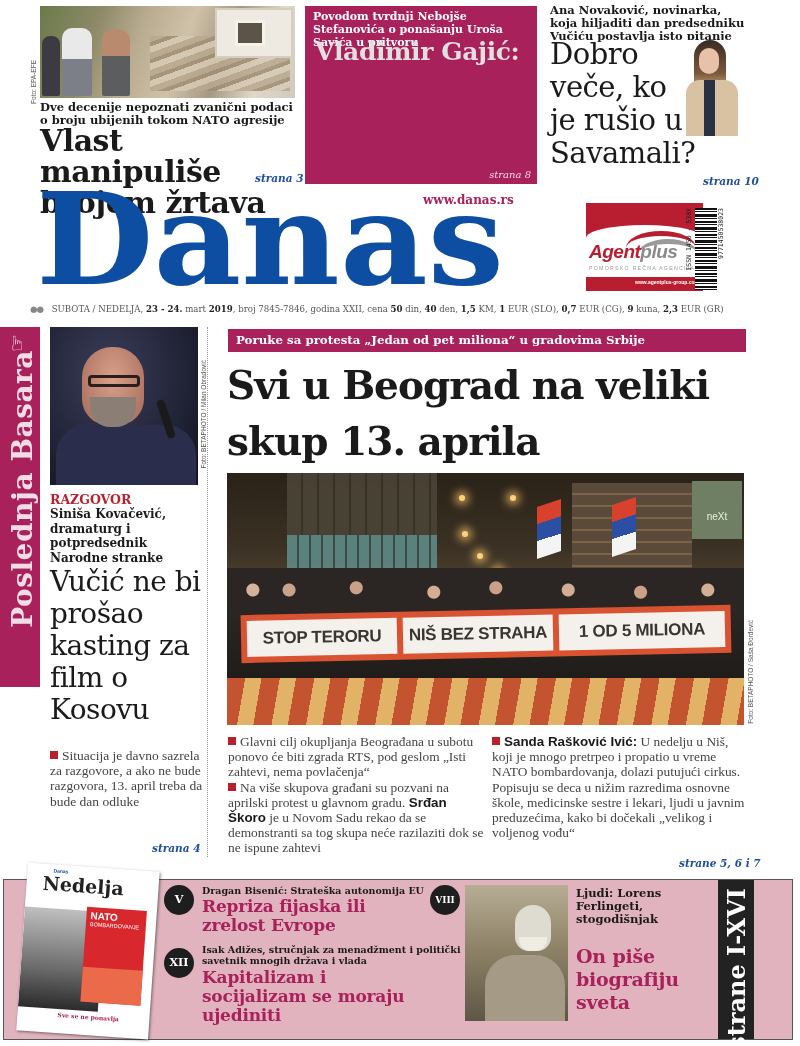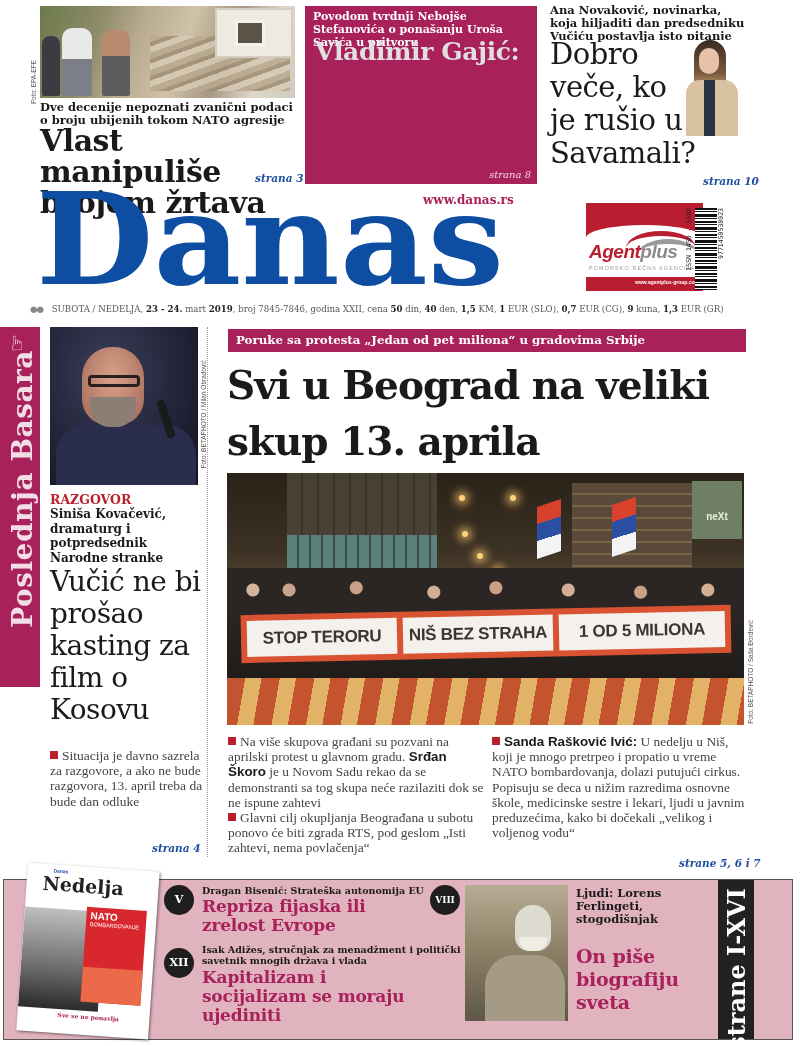--- a/index.html
+++ b/index.html
@@ -98,21 +98,21 @@
   
   #main-kicker-bar { left: 228px; top: 329px; width: 518px; height: 23px; background: #a8215a; }
   #main-kicker { position:absolute; left: 8px; top: 4px; font-family:"DejaVu Serif",serif; font-weight:bold; font-size: 11.8px; color:#fff; white-space:nowrap; }
   #main-headline { left: 227px; top: 357px; width: 560px; font-family:"DejaVu Serif",serif; font-weight:bold; font-size: 39px; line-height: 56px; letter-spacing: -1px; }
 
   #main-photo { left: 227px; top: 473px; width: 517px; height: 252px;
     background: linear-gradient(180deg, #2a2218 0%, #3b3124 30%, #5a4a34 50%, #7e5e3e 70%, #b57a4a 85%, #c59064 100%); }
   #main-photo .bldg1 { position:absolute; left:60px; top:0; width:150px; height:100px; background: repeating-linear-gradient(90deg,#4b4537 0 14px,#3a342a 14px 16px), #4b4537; opacity:.9; }
   #main-photo .bldg1 .lit { position:absolute; left:0; top:62px; width:150px; height:36px; background: repeating-linear-gradient(90deg,#5f8a86 0 10px,#3a4e4a 10px 12px); }
   #main-photo .bldg2 { position:absolute; left:345px; top:10px; width:120px; height:95px; background: repeating-linear-gradient(180deg,#5b4a3a 0 10px,#7a6448 10px 12px); }
-  #main-photo .sign { position:absolute; left:465px; top:8px; width:50px; height:58px; background:#6f7f64; color:#e8f0d8; font-family:"Liberation Sans",sans-serif; font-size: 10px; font-weight:bold; text-align:center; padding-top: 30px; }
+  #main-photo .sign { position:absolute; left:465px; top:8px; width:50px; height:58px; background:#6f7f64; color:#e8f0d8; font-family:"Liberation Sans",sans-serif; font-size: 10px; font-weight:normal; text-align:center; padding-top: 30px; }
   #main-photo .lamp { position:absolute; width:6px; height:6px; background:#ffd27a; border-radius:50%; box-shadow: 0 0 8px 4px rgba(255,200,110,.7); }
   #main-photo .flag { position:absolute; width:24px; height:52px; background: linear-gradient(180deg,#d8412b 0 33%,#2c4fa3 33% 66%,#f4f4f4 66%); transform: skewY(-18deg); }
   #main-photo .crowd { position:absolute; left:0; top:95px; width:517px; height:110px; background:
       radial-gradient(circle at 5% 20%, #d5b29a 0 6px, transparent 7px),
       radial-gradient(circle at 12% 20%, #c9a48c 0 6px, transparent 7px),
       radial-gradient(circle at 25% 18%, #caa088 0 6px, transparent 7px),
       radial-gradient(circle at 40% 22%, #d3ad94 0 6px, transparent 7px),
       radial-gradient(circle at 52% 18%, #caa088 0 6px, transparent 7px),
       radial-gradient(circle at 66% 20%, #d3ad94 0 6px, transparent 7px),
       radial-gradient(circle at 80% 22%, #caa088 0 6px, transparent 7px),
@@ -222,21 +222,21 @@
   <span>SUBOTA / NEDELJA,</span>
   <b>23 - 24.</b>
   <span>mart</span>
   <b>2019</b><span>, broj 7845-7846, godina XXII, cena</span>
   <b>50</b> <span>din,</span>
   <b>40</b> <span>den,</span>
   <b>1,5</b> <span>KM,</span>
   <b>1</b> <span>EUR (SLO),</span>
   <b>0,7</b> <span>EUR (CG),</span>
   <b>9</b> <span>kuna,</span>
-  <b>1,3</b> <span>EUR (GR)</span>
+  <b>2,3</b> <span>EUR (GR)</span>
 </div>
 
 <div id="basara-bar" class="abs">
   <span id="hand-icon">☞</span>
 </div>
 <div id="basara-text" class="abs">Poslednja Basara</div>
 
 <div id="left-photo" class="abs photo">
   <div class="jacket"></div>
     <div class="head"></div>
@@ -278,25 +278,25 @@
   <div id="banner">
     <div class="banner-seg" style="left:6px;width:150px;">STOP TERORU</div>
     <div class="banner-seg" style="left:162px;width:150px;">NIŠ BEZ STRAHA</div>
     <div class="banner-seg" style="left:318px;width:166px;">1 OD 5 MILIONA</div>
   </div>
 </div>
 <div id="main-credit" class="abs photo-credit">Foto: BETAPHOTO / Saša Đorđević</div>
 
 <div id="main-body-left" class="abs">
   <div>
+    <span class="bullet"></span><span>Glavni cilj okupljanja Beograđana u subotu ponovo će biti zgrada RTS, pod geslom „Isti zahtevi, nema povlačenja“</span>
+  </div>
+  <div>
     <span class="bullet"></span><span>Na više skupova građani su pozvani na aprilski protest u glavnom gradu.</span>
     <span class="bold-name">Srđan Škoro</span><span> je u Novom Sadu rekao da se demonstranti sa tog skupa neće razilaziti dok se ne ispune zahtevi</span>
-  </div>
-  <div>
-    <span class="bullet"></span><span>Glavni cilj okupljanja Beograđana u subotu ponovo će biti zgrada RTS, pod geslom „Isti zahtevi, nema povlačenja“</span>
   </div>
 </div>
 <div id="main-body-right" class="abs">
   <span class="bullet"></span><span class="bold-name">Sanda Rašković Ivić:</span><span> U nedelju u Niš, koji je mnogo pretrpeo i propatio u vreme NATO bombardovanja, dolazi putujući cirkus. Popisuju se deca u nižim razredima osnovne škole, medicinske sestre i lekari, ljudi u javnim preduzećima, kako bi dočekali „velikog i voljenog vođu“</span>
 </div>
 <div id="main-strana" class="abs strana">strane 5, 6 i 7</div>
 
 <div id="supp-box" class="abs"></div>
 <div id="supp-label-bar" class="abs">
   <div id="supp-label">strane I-XVI</div>

